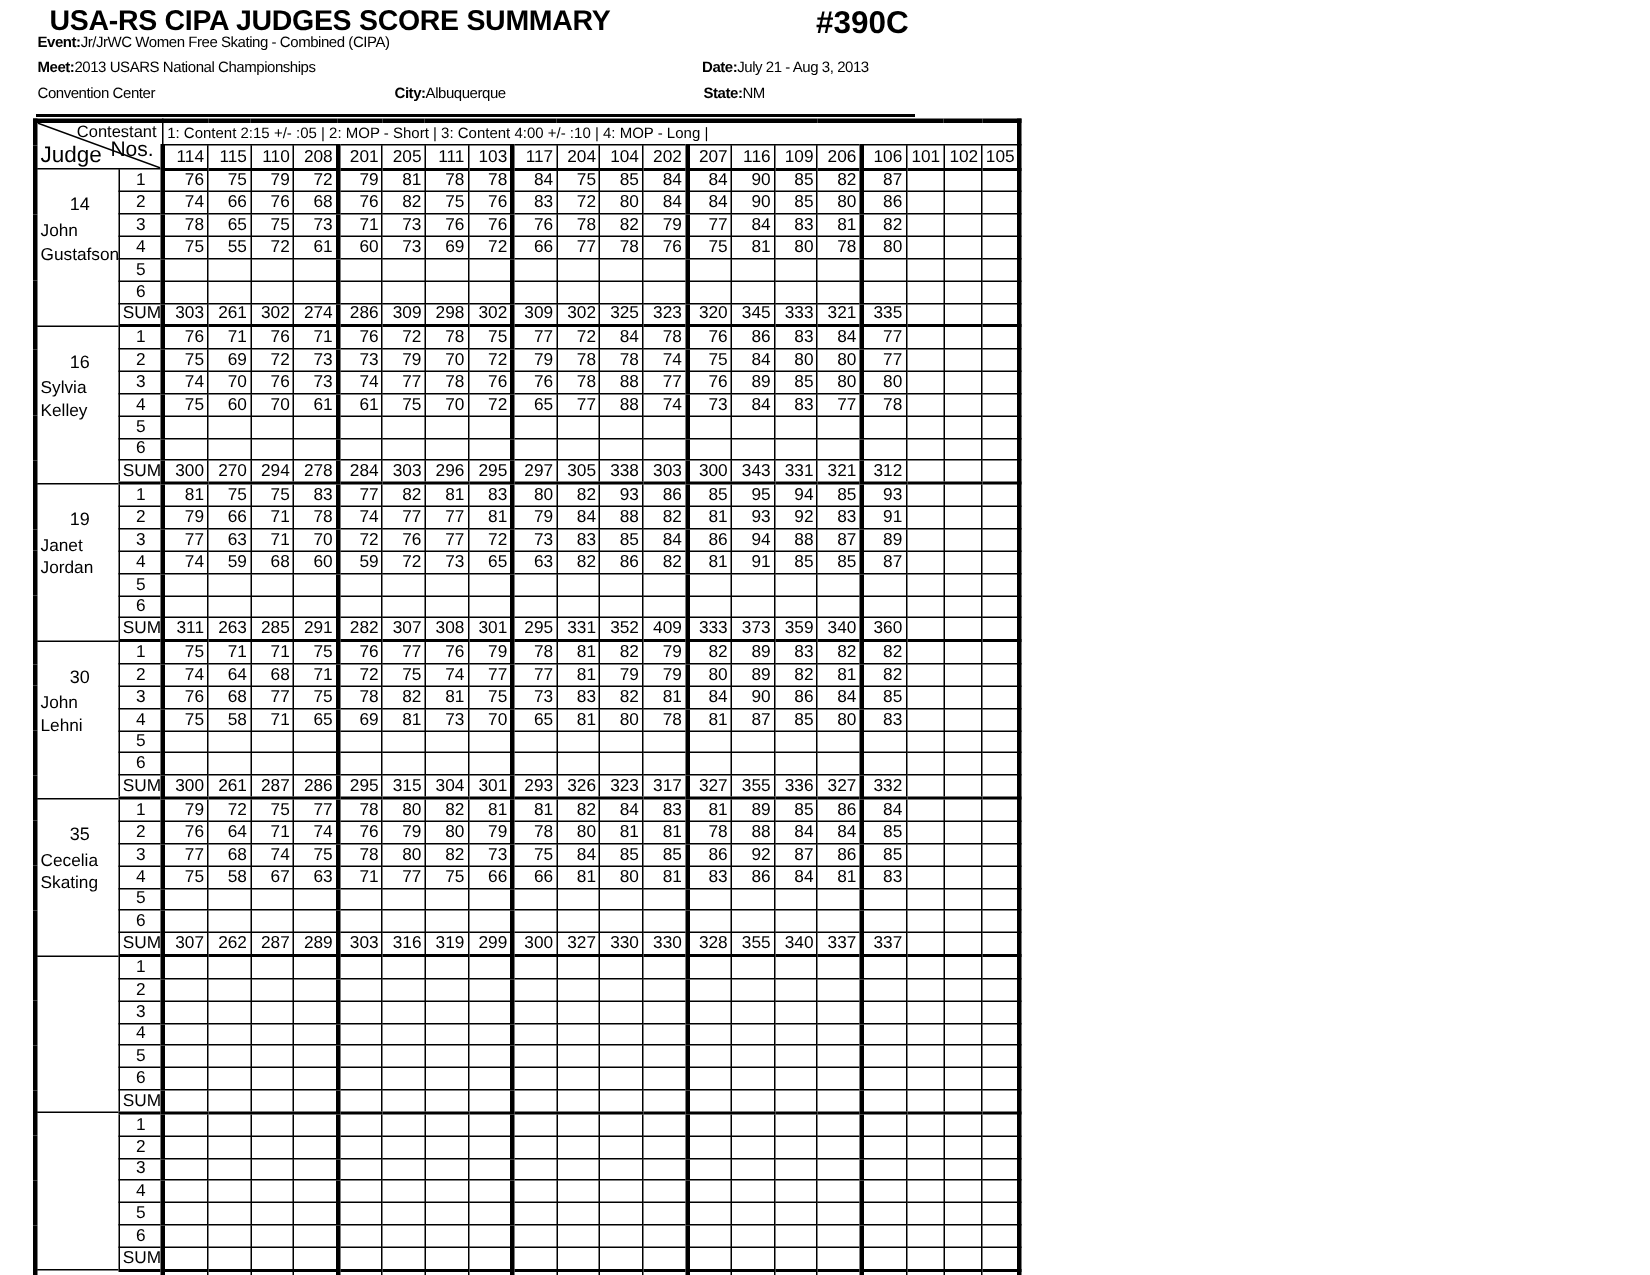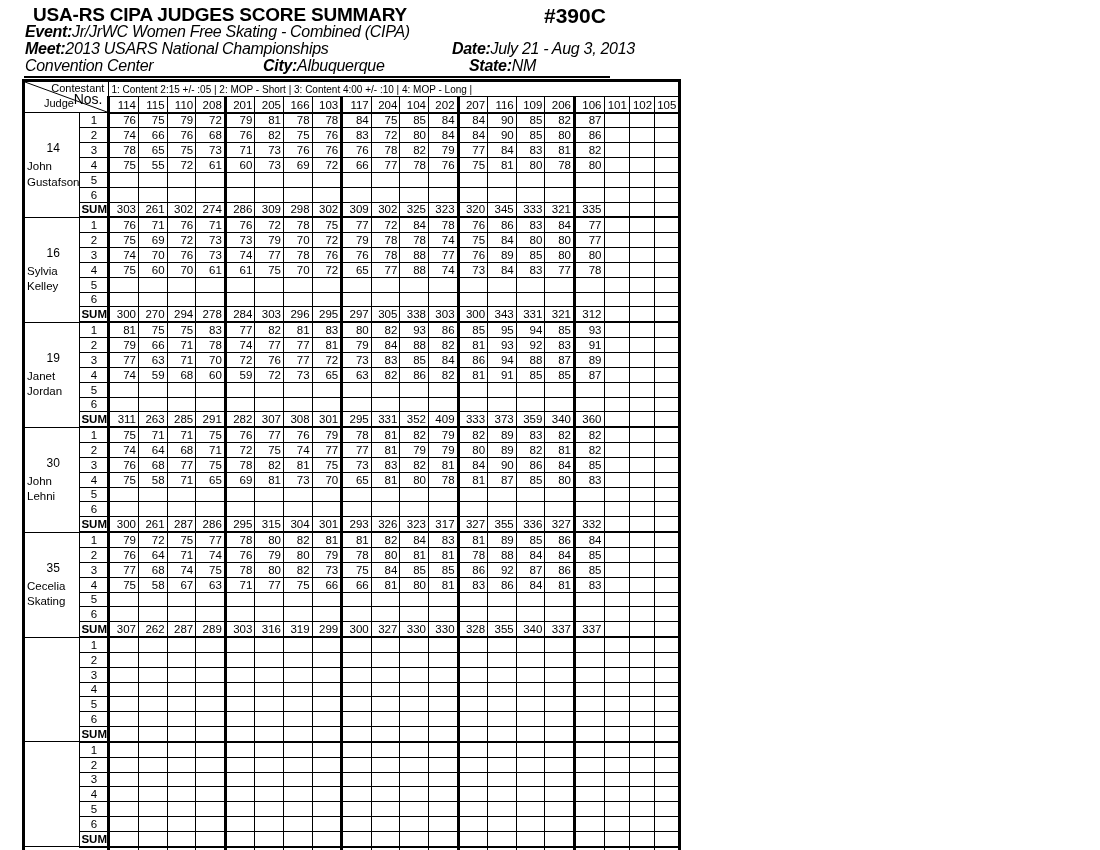--- a/index.html
+++ b/index.html
@@ -1,60 +1,60 @@
 <!DOCTYPE html>
 <html><head>
 <meta charset="utf-8">
 <style>
   html, body { margin:0; padding:0; background:#ffffff; }
   body { width:1100px; height:850px; position:relative; overflow:hidden;
          font-family:"Liberation Sans", sans-serif; color:#000; }
   .title { position:absolute; left:33px; top:4px; font-size:19px; font-weight:bold; letter-spacing:-0.2px; }
   .formno { position:absolute; left:544px; top:4px; font-size:21px; font-weight:bold;text-align:center; }
-  .meta { position:absolute; font-size:16px; white-space:nowrap; letter-spacing:-0.3px;font-style:italic; }
+  .meta { position:absolute; font-size:10px; white-space:nowrap; letter-spacing:-0.3px; }
   .meta b { font-weight:bold; }
   .rule { position:absolute; left:24px; top:76px; width:586px; height:2px; background:#000; }
 
   table.grid { position:absolute; left:22px; top:79px; border-collapse:collapse; table-layout:fixed;
                border:3px solid #000; font-size:11.5px; }
   table.grid td { border:1px solid #000; padding:0; height:13.85px; line-height:13px; text-align:right;
                   padding-right:2px; overflow:hidden; white-space:nowrap; vertical-align:bottom; }
-  table.grid td.judge { text-align:left; vertical-align:top; padding:12px 0 0 2px; font-size:11.5px; line-height:15px; }
+  table.grid td.judge { text-align:left; vertical-align:top; padding:0 0 0 2px; font-size:11.5px; line-height:15px; }
   table.grid td.judge .jno { display:block; text-align:center; padding-top:16px; font-size:12px; }
   table.grid td.judge .jname { display:block; margin-top:3px; line-height:15.5px; }
   table.grid td.nos { text-align:center; padding-right:0; }
-  table.grid td.sumlbl { text-align:left; padding-left:1px; padding-right:0;font-weight:bold; }
+  table.grid td.sumlbl { text-align:right; padding-left:1px; padding-right:0; }
   table.grid td.thick { border-left:3px solid #000; }
   table.grid tr.hdr1 td { height:14px; }
   table.grid tr.hdr2 td { height:14px; border-bottom:2px solid #000; }
   table.grid td.legend { text-align:left; font-size:10px; padding-left:2px; vertical-align:middle; }
   table.grid td.corner { position:relative; padding:0; vertical-align:top;margin-left:48px; }
   .corner-wrap { position:relative; width:100%; height:30px; }
   .corner-wrap svg { position:absolute; left:0; top:0; }
   .c-contestant { position:absolute; right:3px; top:0px; font-size:11px; }
   .c-nos { position:absolute; right:5px; top:11px; font-size:14px; }
-  .c-judge { position:absolute; left:19px; top:15px; font-size:11px; }
+  .c-judge { position:absolute; left:2px; top:15px; font-size:15px; }
   table.grid tr.blockend td { border-bottom:2px solid #000; }
   table.grid td.totallbl { text-align:center; padding-right:0; }
   table.grid tr.total td { height:14px; }
   .colhead { text-align:right; }
 </style>
 </head>
 <body>
 
 <div class="title">USA-RS CIPA JUDGES SCORE SUMMARY</div>
 <div class="formno">#390C</div>
 
 <div class="meta" style="left:25px; top:23px;">
   <b>Event:</b><span>Jr/JrWC Women Free Skating - Combined  (CIPA)</span>
 </div>
 <div class="meta" style="left:25px; top:40px;">
   <b>Meet:</b><span>2013 USARS National Championships</span>
 </div>
-<div class="meta" style="left:452px; top:40px;">
+<div class="meta" style="left:468px; top:40px;">
   <b>Date:</b><span>July 21 - Aug 3, 2013</span>
 </div>
 <div class="meta" style="left:25px; top:57px;">Convention Center</div>
 <div class="meta" style="left:263px; top:57px;">
   <b>City:</b><span>Albuquerque</span>
 </div>
 <div class="meta" style="left:469px; top:57px;">
   <b>State:</b><span>NM</span>
 </div>
 <div class="rule"></div>
@@ -98,21 +98,21 @@
         </td>
         <td colspan="20" class="legend">1: Content 2:15 +/- :05  |  2: MOP - Short  |  3: Content 4:00 +/- :10  |  4: MOP - Long  |</td>
       </tr>
       <tr class="hdr2">
         <td class="colhead thick">114</td>
         <td class="colhead">115</td>
         <td class="colhead">110</td>
         <td class="colhead">208</td>
         <td class="colhead thick">201</td>
         <td class="colhead">205</td>
-        <td class="colhead">166</td>
+        <td class="colhead">111</td>
         <td class="colhead">103</td>
         <td class="colhead thick">117</td>
         <td class="colhead">204</td>
         <td class="colhead">104</td>
         <td class="colhead">202</td>
         <td class="colhead thick">207</td>
         <td class="colhead">116</td>
         <td class="colhead">109</td>
         <td class="colhead">206</td>
         <td class="colhead thick">106</td>

